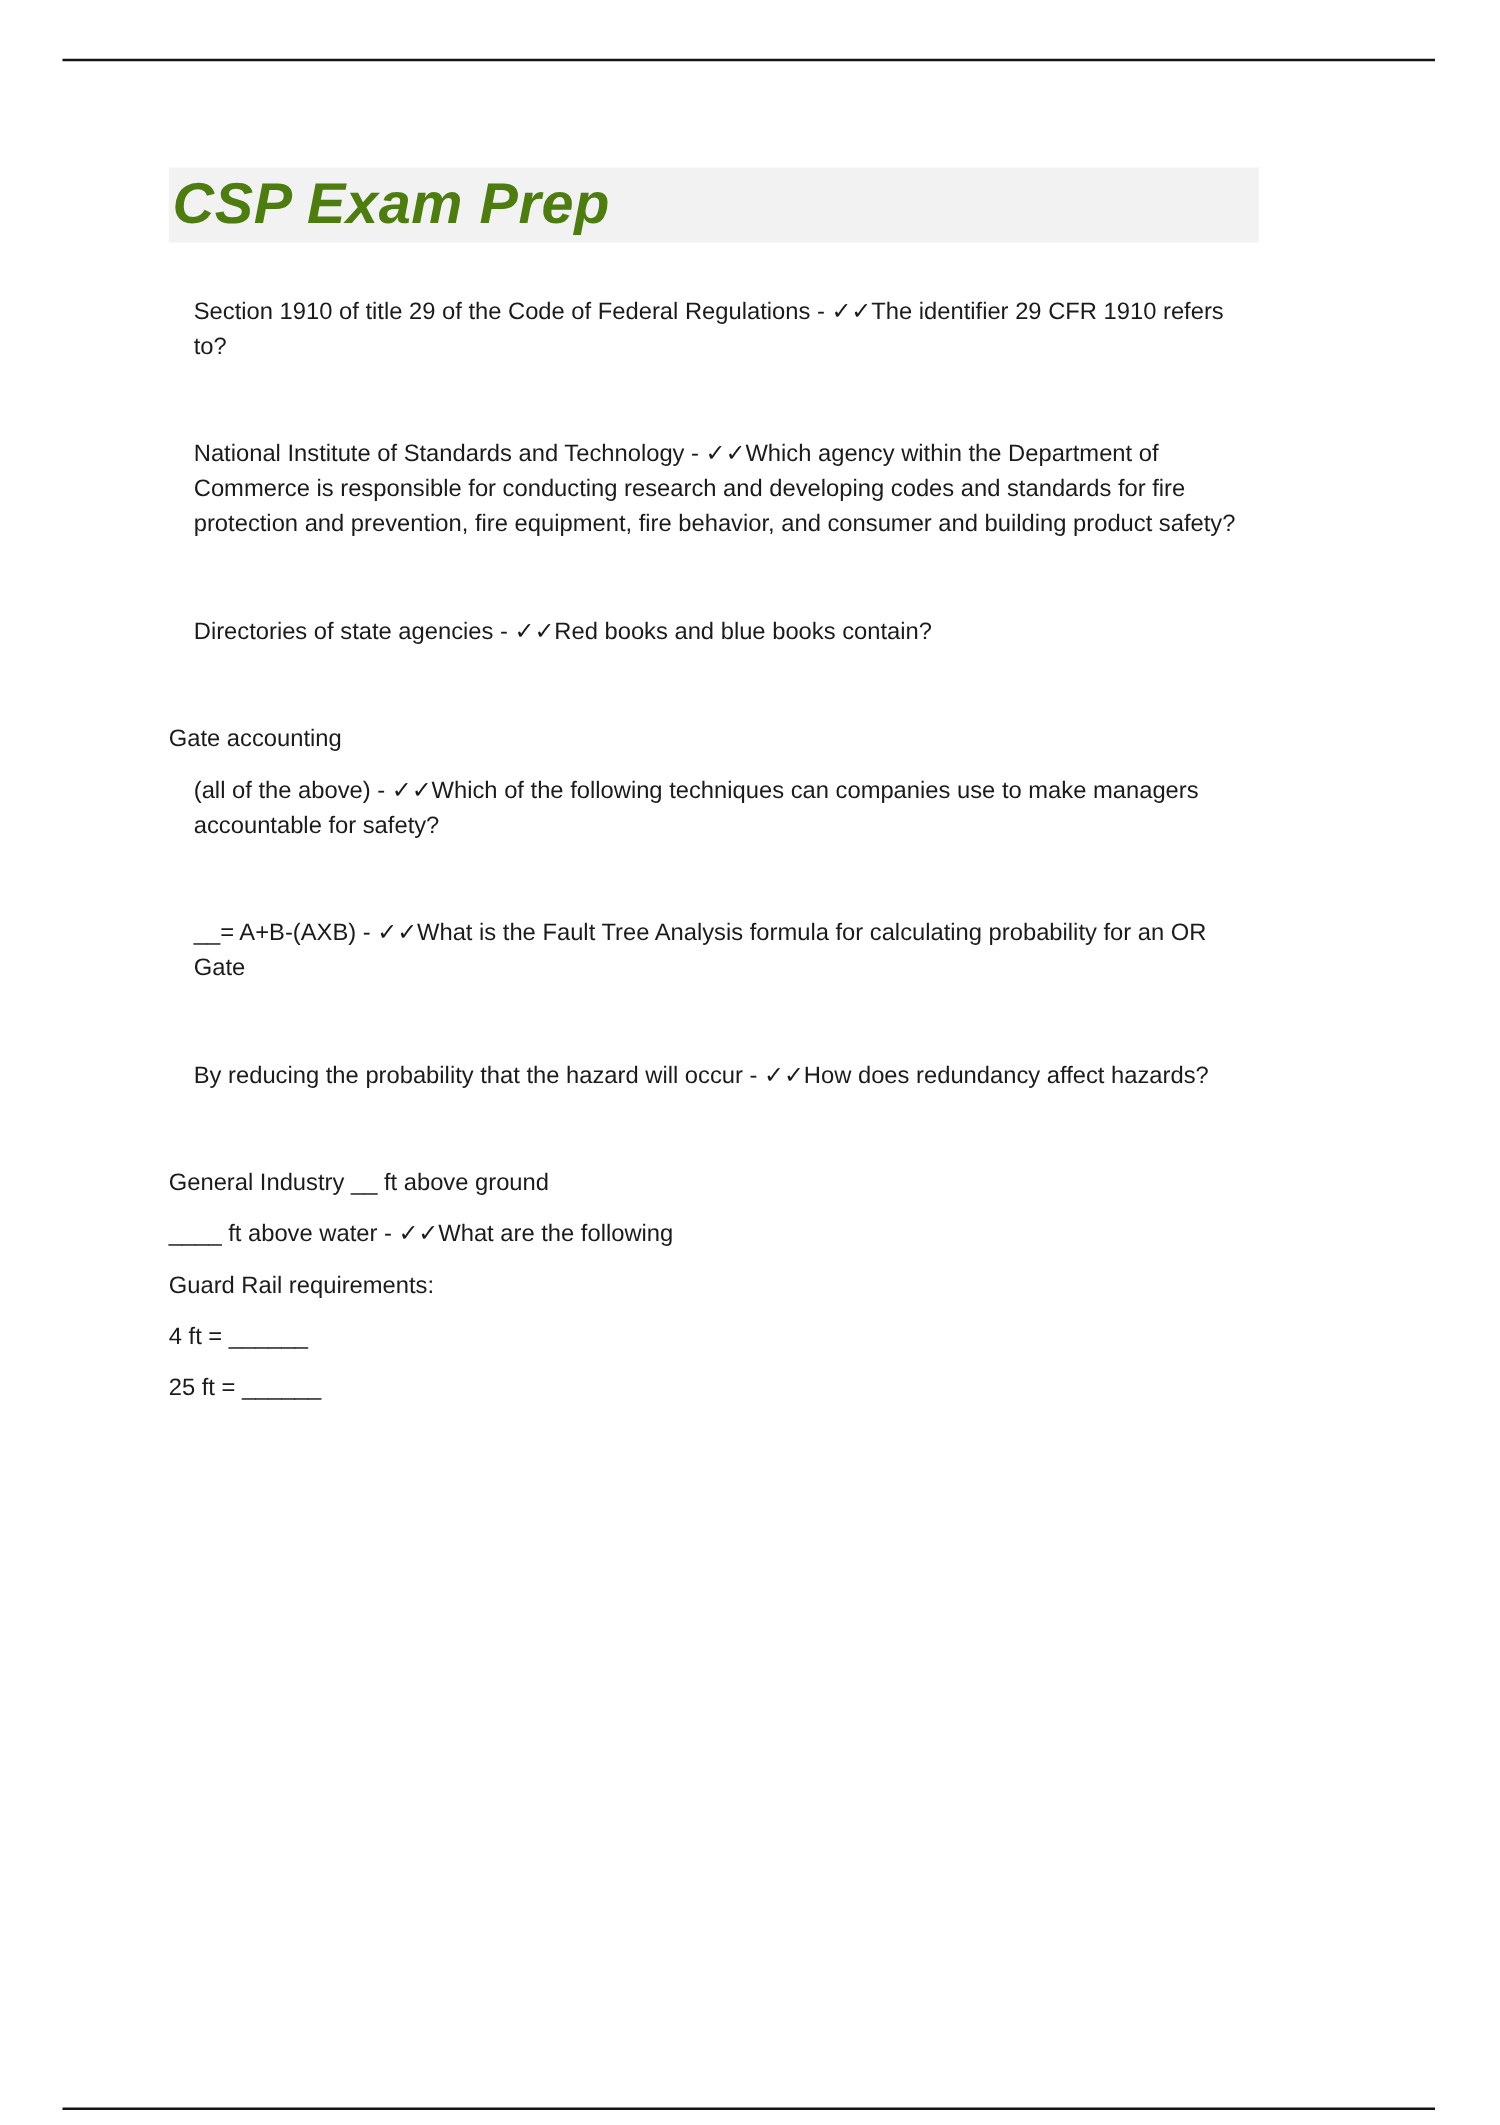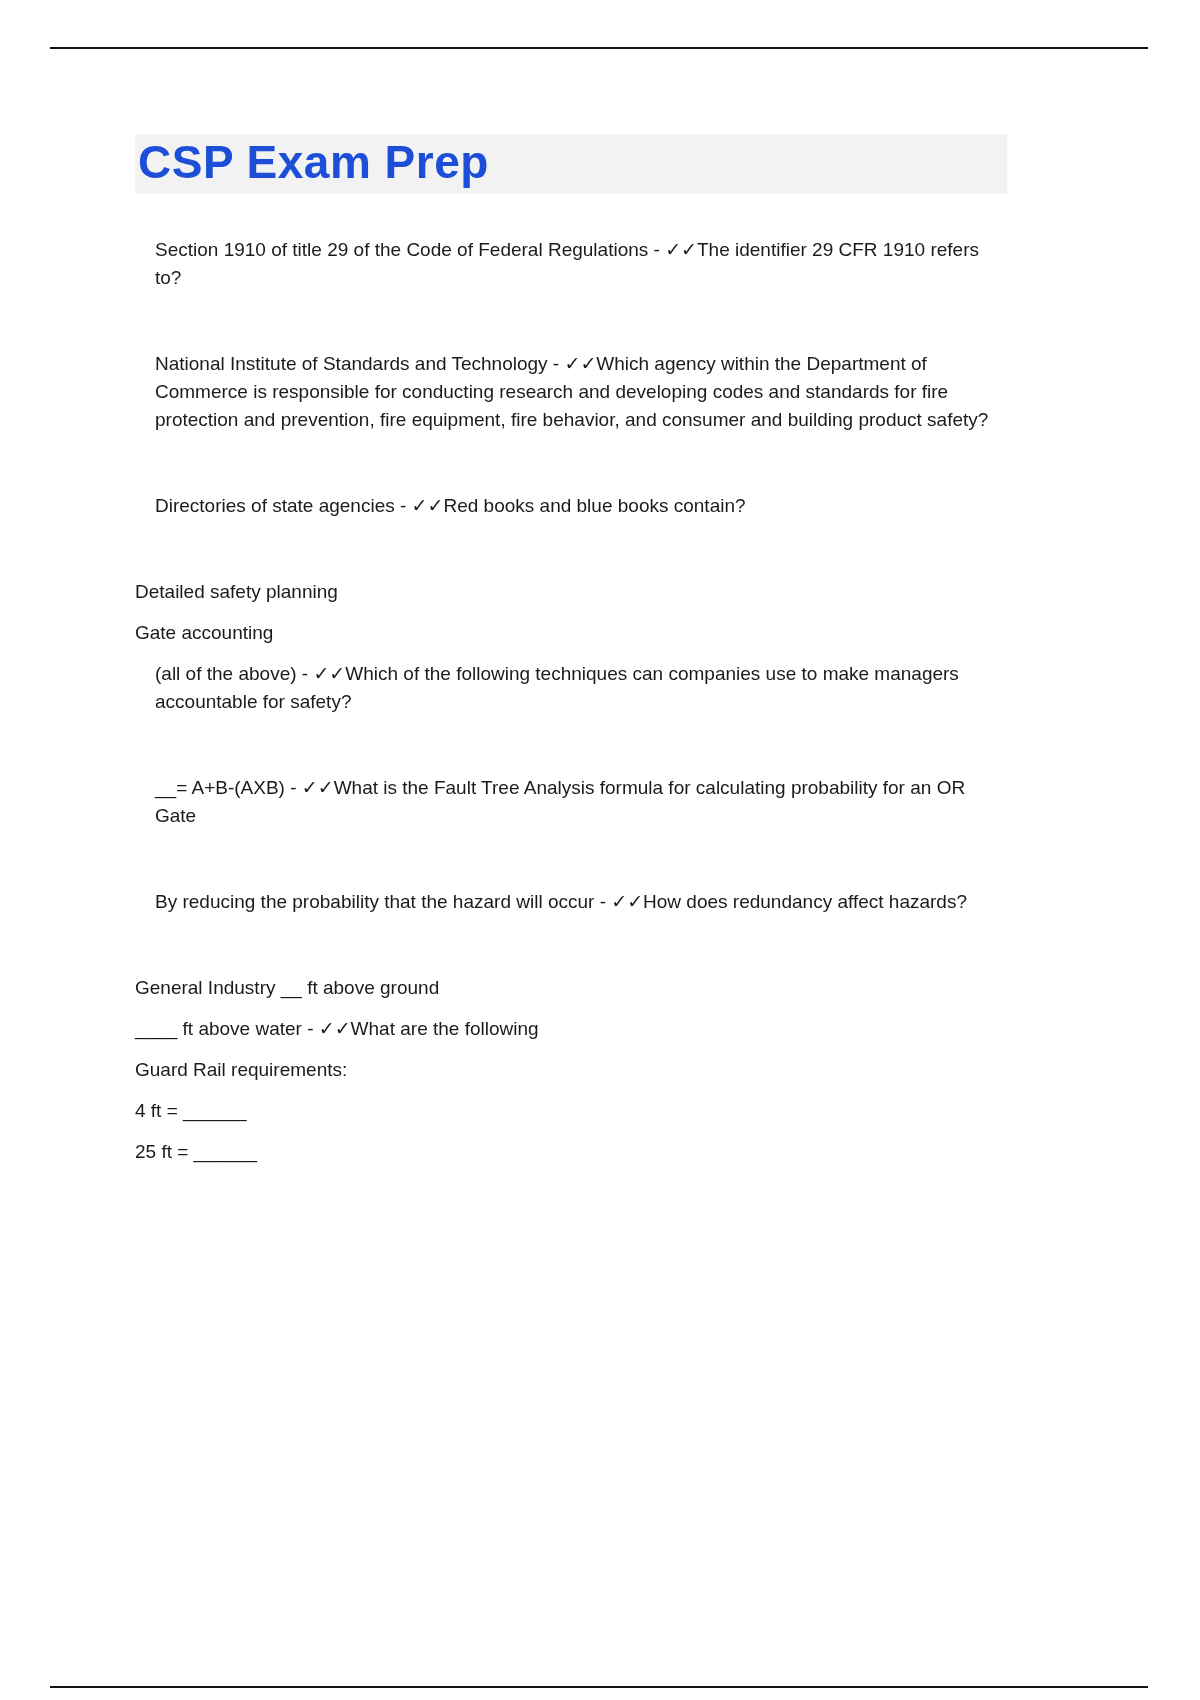--- a/index.html
+++ b/index.html
@@ -50,28 +50,27 @@
   }
 </style>
 </head>
 <body>
 
 <div class="page">
   <div class="rule rule-top"></div>
 
   <div class="content">
     <div class="title-bar">
-      <h1 class="doc-title" id="doc-title" style="color: #1d4ed8;">CSP Exam Prep</h1>
+      <h1 class="doc-title" id="doc-title" style="color: #4d7c0f; font-style: italic;">CSP Exam Prep</h1>
     </div>
 
     <p class="gap-after">Section 1910 of title 29 of the Code of Federal Regulations - ✓✓The identifier 29 CFR 1910 refers to?</p>
     <p class="gap-after">National Institute of Standards and Technology - ✓✓Which agency within the Department of Commerce is responsible for conducting research and developing codes and standards for fire protection and prevention, fire equipment, fire behavior, and consumer and building product safety?</p>
     <p class="gap-after">Directories of state agencies - ✓✓Red books and blue books contain?</p>
 
-    <p>Detailed safety planning</p>
     <p>Gate accounting</p>
     <p class="gap-after">(all of the above) - ✓✓Which of the following techniques can companies use to make managers accountable for safety?</p>
 
     <p class="gap-after">__= A+B-(AXB) - ✓✓What is the Fault Tree Analysis formula for calculating probability for an OR Gate</p>
     <p class="gap-after">By reducing the probability that the hazard will occur - ✓✓How does redundancy affect hazards?</p>
 
     <p>General Industry __ ft above ground</p>
     <p>____ ft above water - ✓✓What are the following</p>
     <p>Guard Rail requirements:</p>
     <p>4 ft = ______</p>

